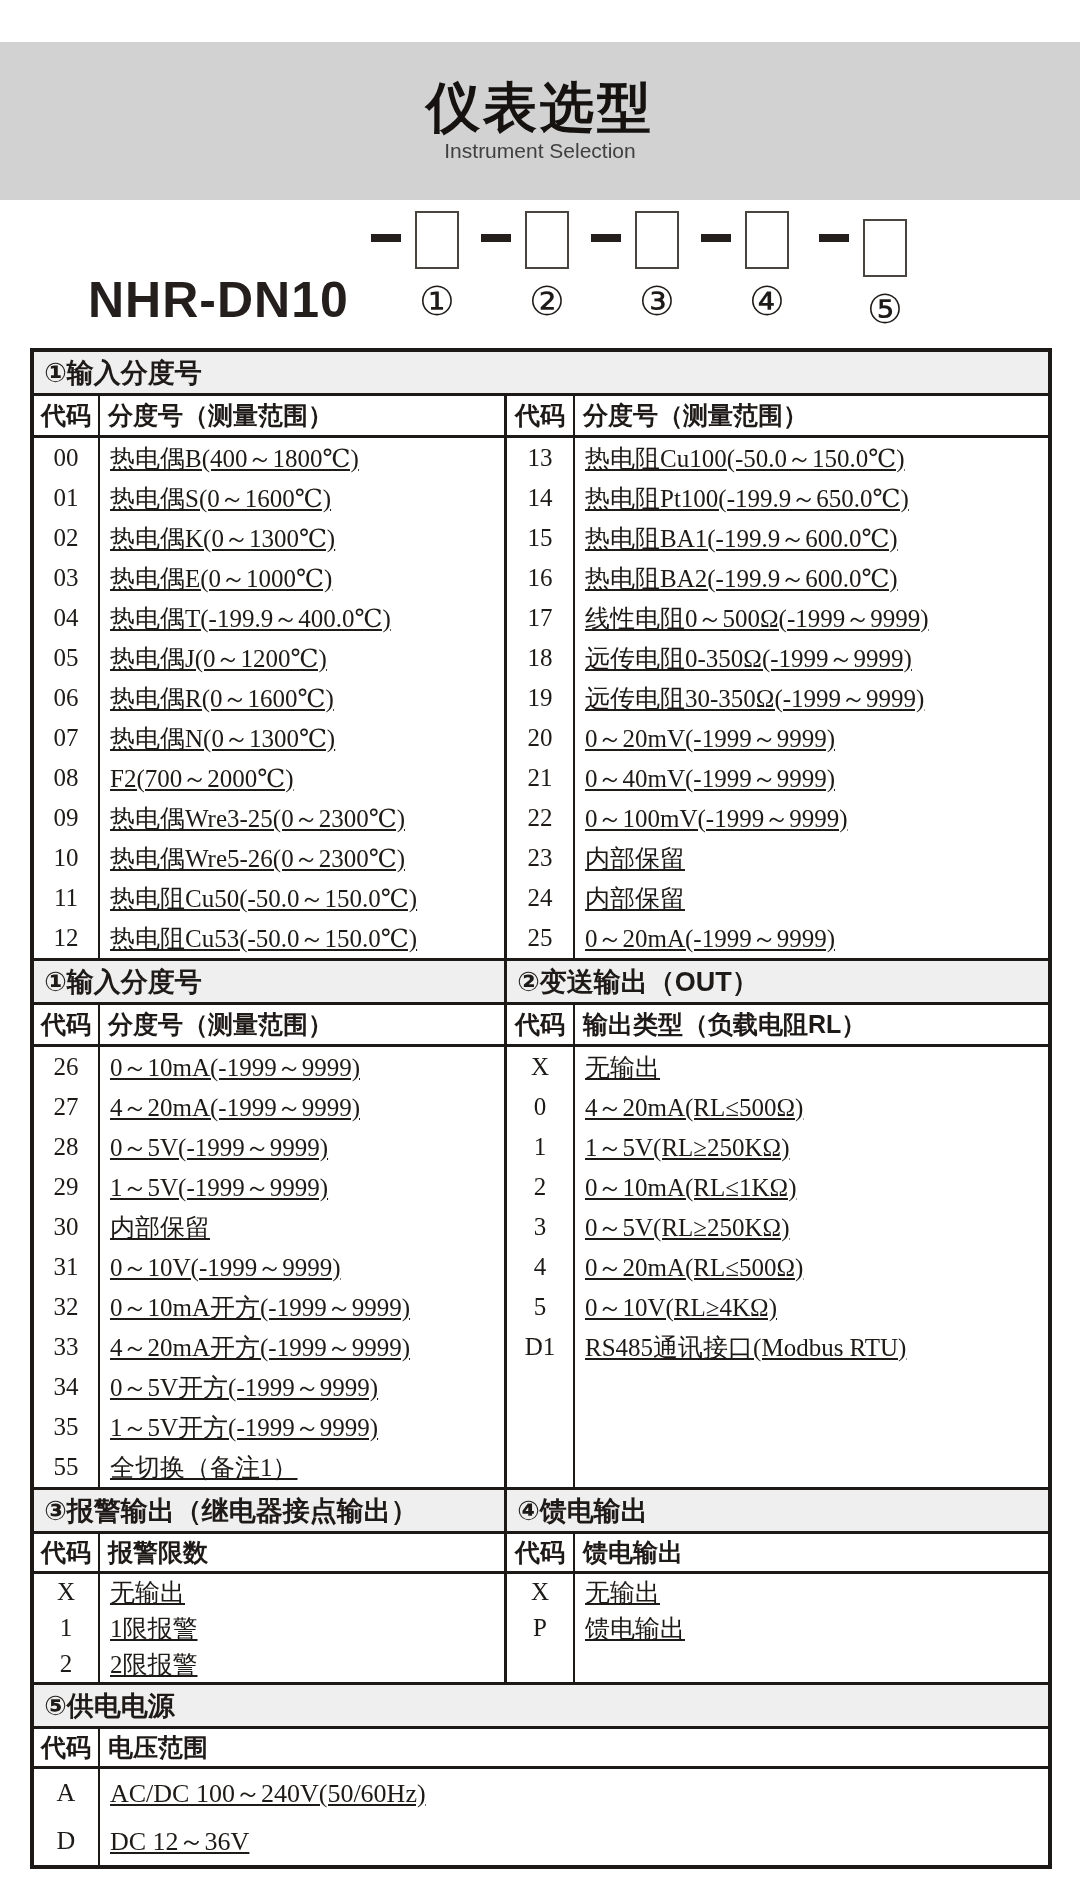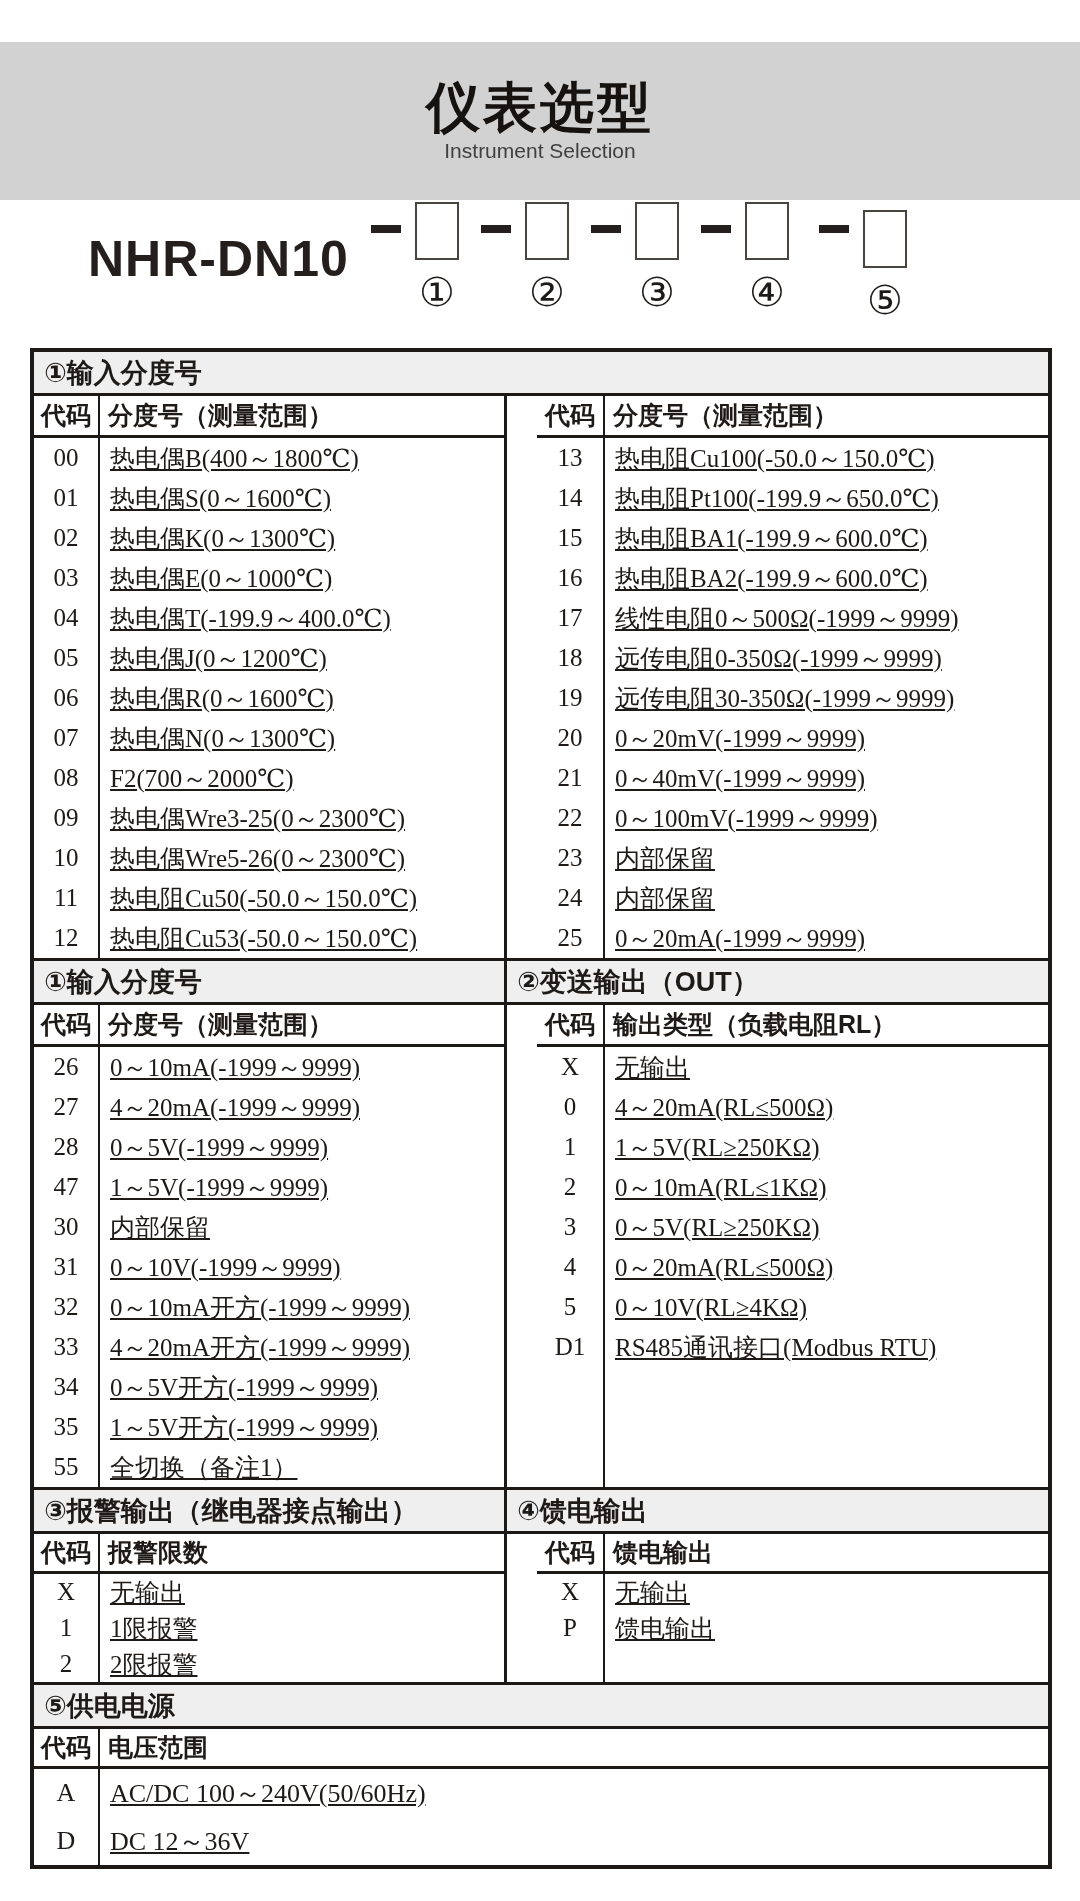--- a/index.html
+++ b/index.html
@@ -13,21 +13,21 @@
   .title-band{
     position:absolute; top:42px; left:0; width:100%; height:158px;
     background:#d2d2d2; display:flex; flex-direction:column;
     align-items:center; justify-content:center;
   }
   .title-cn{ font-family:"Liberation Sans","DejaVu Sans",sans-serif; font-weight:700;
     font-size:54px; letter-spacing:3px; color:#151210; line-height:1.05;}
   .title-en{ font-family:"Liberation Sans","DejaVu Sans",sans-serif; font-size:21px;
     color:#404040; margin-top:3px;}
   
-  .model-row{ position:absolute; top:198px; left:88px; display:flex; align-items:center;}
+  .model-row{ position:absolute; top:207px; left:88px; display:flex; align-items:flex-end;}
   .model-prefix{ font-family:"Liberation Sans","DejaVu Sans",sans-serif; font-weight:700;
     font-size:50px; line-height:58px; letter-spacing:1px; color:#241f1c;}
   .dash{ width:30px; height:8px; background:#241f1c; margin:27px 14px 0 16px; flex:none;}
   .model-groups{ display:flex; align-items:flex-start;}
   .model-group{ display:flex; align-items:flex-start; margin-left:6px;}
   .model-group:last-child{ margin-left:14px;}
   .box-col{ display:flex; flex-direction:column; align-items:center; margin-top:4px;}
   .model-group:last-child .box-col{ margin-top:12px;}
   .model-box{ width:44px; height:58px; border:2px solid #4a443f; background:#ffffff;}
   .model-circle{ font-family:"DejaVu Sans",sans-serif; font-size:40px; line-height:1;
@@ -37,21 +37,21 @@
     border:4px solid #1c1916; background:#ffffff;}
   .sec{ border-top:3px solid #1c1916;}
   .sec.first{ border-top:none;}
   .band{ height:44px; background:#efefef; border-bottom:3px solid #1c1916;
     display:flex; align-items:stretch;
     font-family:"Liberation Sans","DejaVu Sans",sans-serif; font-weight:700; font-size:27px;}
   .band .cell-full{ display:flex; align-items:center; padding-left:10px; width:100%;}
   .band .cell-left{ width:473px; border-right:3px solid #1c1916; display:flex;
     align-items:center; padding-left:10px;}
   .band .cell-right{ flex:1; display:flex; align-items:center; padding-left:10px;}
-  .halves{ display:flex; align-items:stretch;gap:30px;}
+  .halves{ display:flex; align-items:stretch;}
   .half{ position:relative;}
   .half.left{ width:473px; border-right:3px solid #1c1916;}
   .half.right{ flex:1;}
   .half.full{ width:100%;}
   .vline{ position:absolute; top:0; bottom:0; width:2px; background:#1c1916; left:64px;}
   .half.right .vline{ left:66px;}
   .colhdr{ display:flex; height:42px; border-bottom:3px solid #1c1916;
     font-family:"Liberation Sans","DejaVu Sans",sans-serif; font-weight:700; font-size:25px;}
   .code-h{ width:64px; display:flex; align-items:center; justify-content:center;}
   .half.right .code-h{ width:66px;}
@@ -301,21 +301,21 @@
                 <span class="code">27</span>
                 <span class="desc">4～20mA(-1999～9999)</span>
               </div>
 
               <div class="row">
                 <span class="code">28</span>
                 <span class="desc">0～5V(-1999～9999)</span>
               </div>
 
               <div class="row">
-                <span class="code">47</span>
+                <span class="code">29</span>
                 <span class="desc">1～5V(-1999～9999)</span>
               </div>
 
               <div class="row">
                 <span class="code">30</span>
                 <span class="desc">内部保留</span>
               </div>
 
               <div class="row">
                 <span class="code">31</span>

